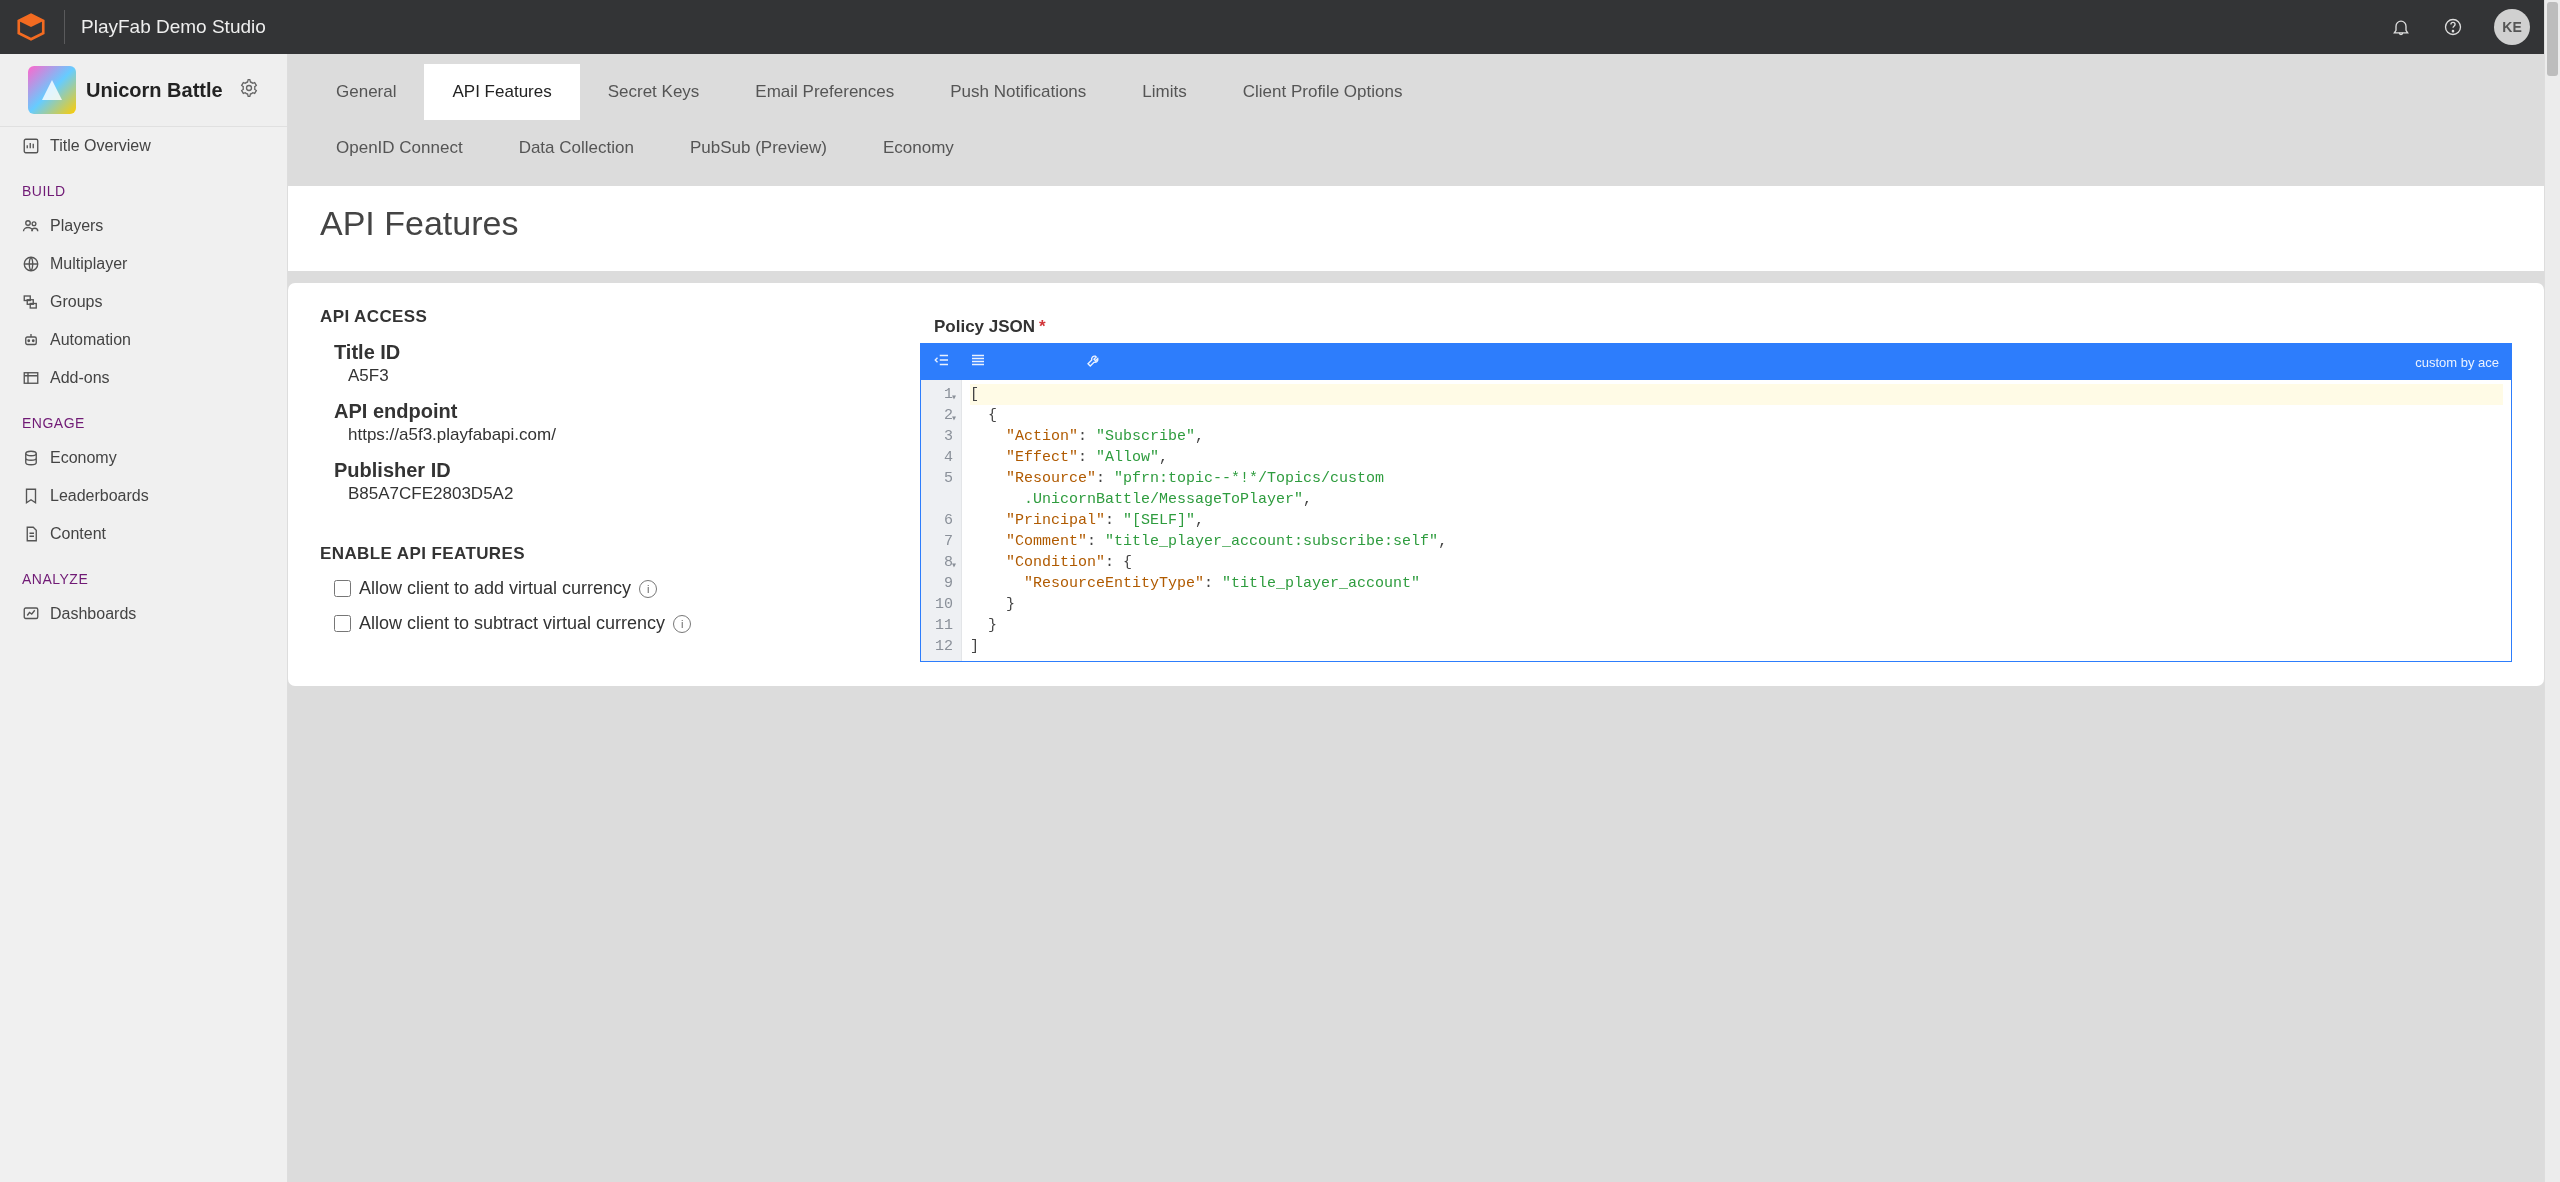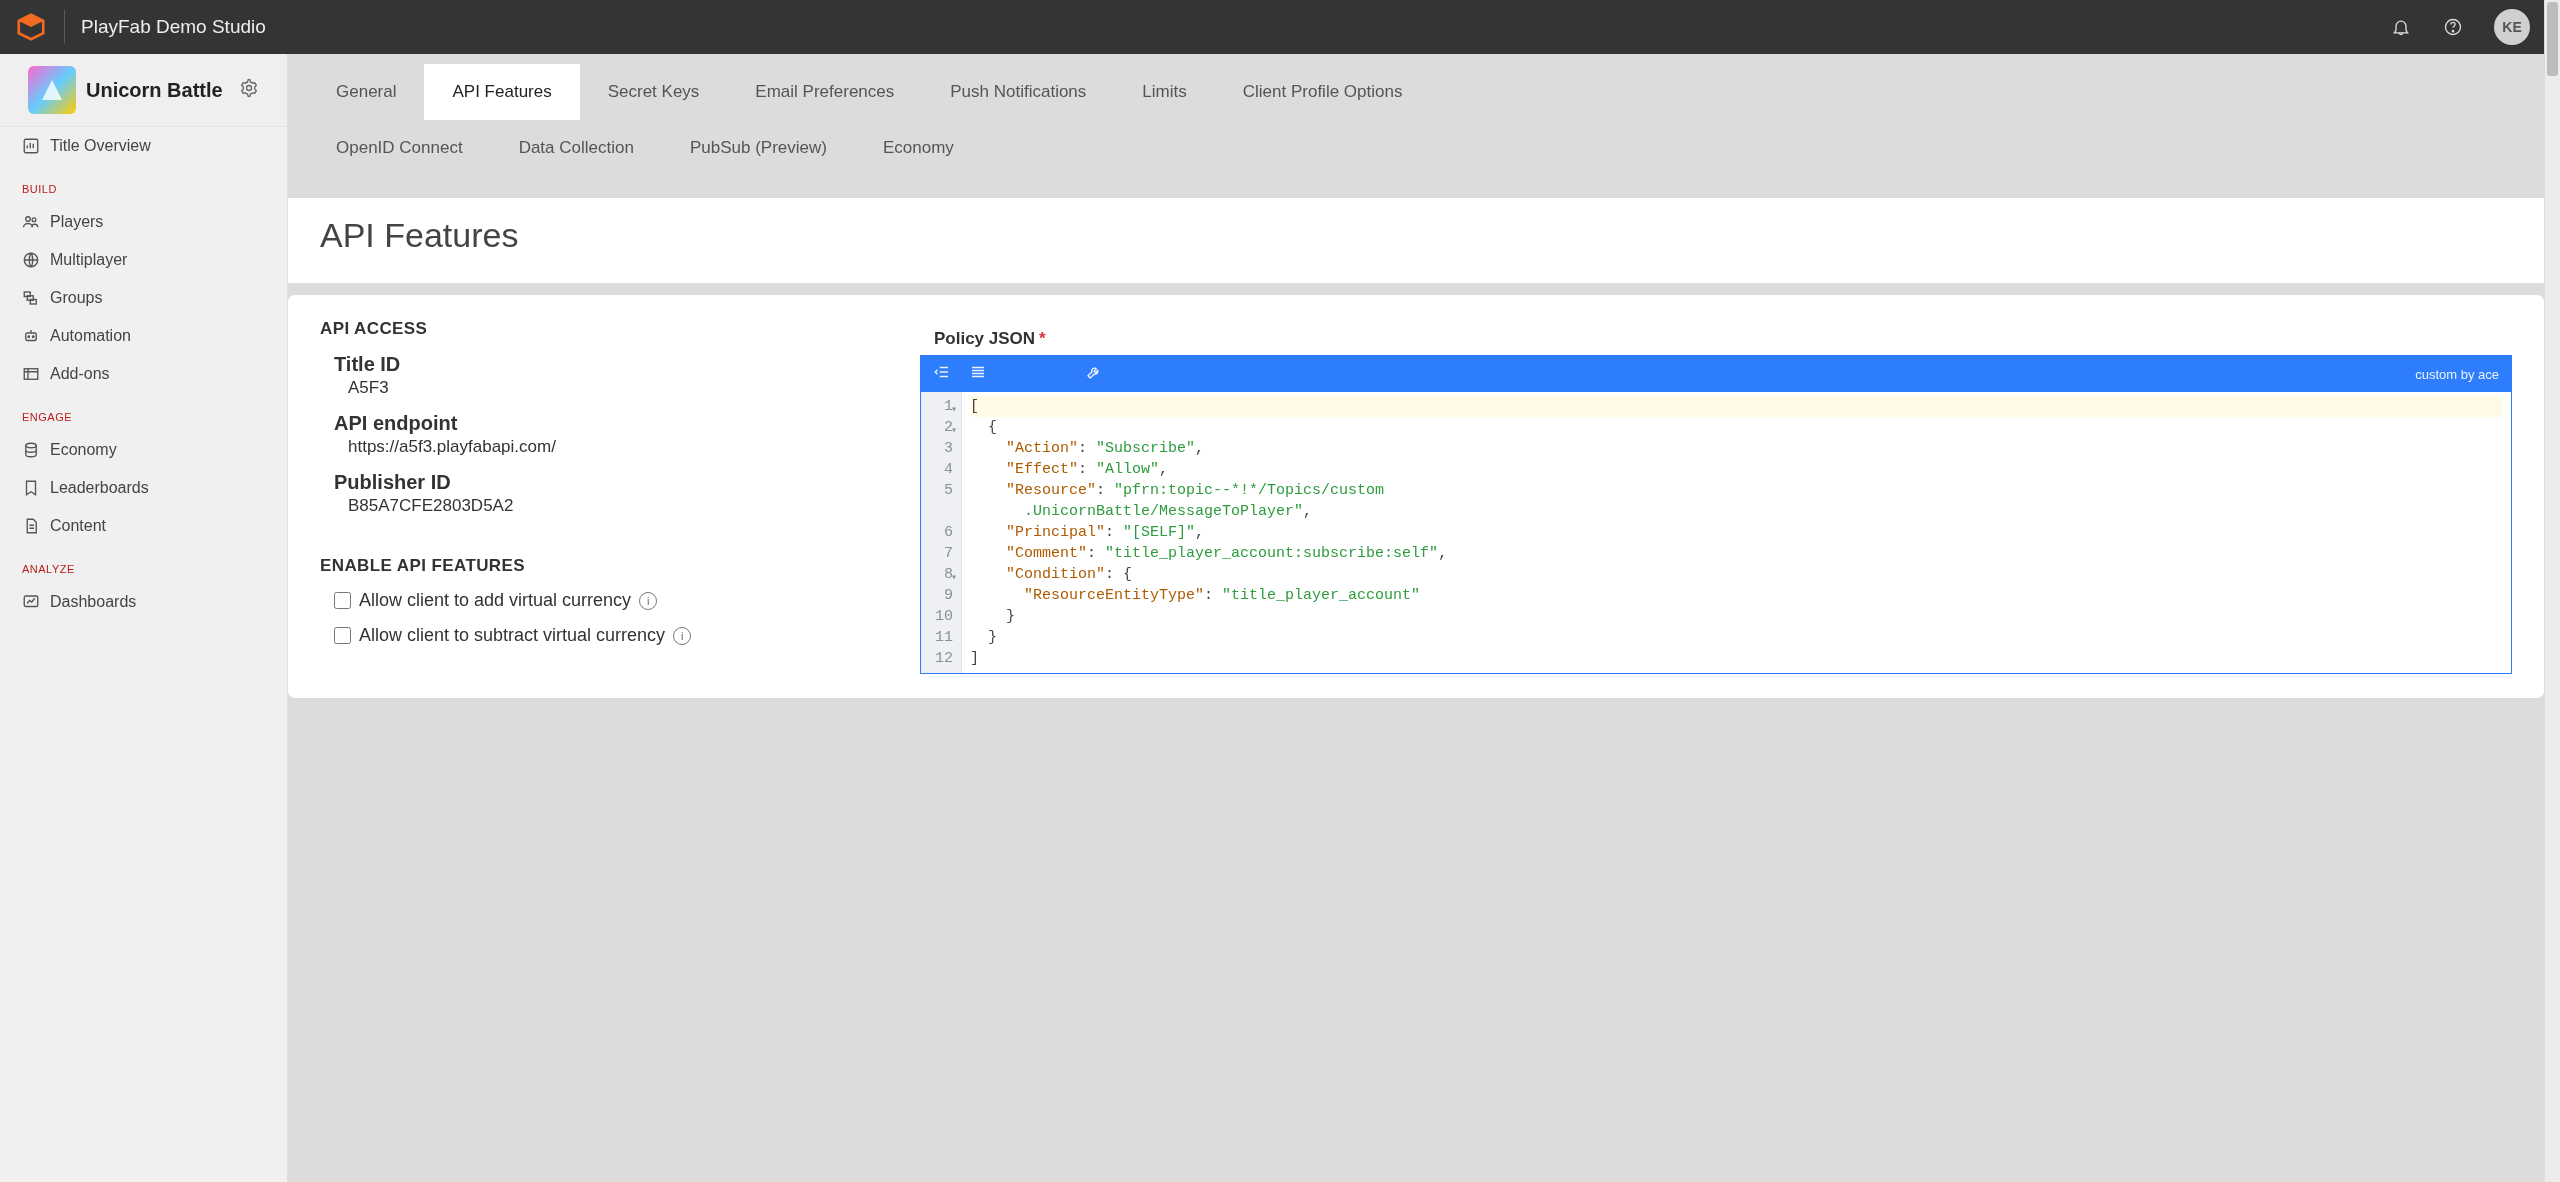--- a/index.html
+++ b/index.html
@@ -20,21 +20,21 @@
 
   
   .sidebar { width: 288px; background:#f0f0f0; border-right:1px solid #ddd; overflow-y:auto; }
   .project-header { display:flex; align-items:center; padding: 12px 28px; border-bottom:1px solid #e0e0e0; background:#efefef; }
   .proj-icon { width:48px;height:48px;border-radius:6px;background:linear-gradient(135deg,#f6c,#6cf,#fc0);display:flex;align-items:center;justify-content:center; }
   .project-header .name { font-size:20px;font-weight:600;color:#222;margin-left:10px; }
   .project-header .gear { margin-left:auto;color:#666;cursor:pointer; }
 
   .nav-item, .nav-head { display:flex; align-items:center; padding: 10px 22px; color:#444; cursor:pointer; font-size:16px; }
   .nav-item .nav-icon { width:28px; display:inline-flex; color:#555; }
-  .nav-section-label { padding: 18px 22px 8px; color:#b91c1c; font-size:11px; letter-spacing:0.5px; }
+  .nav-section-label { padding: 18px 22px 8px; color:#701a75; font-size:14px; letter-spacing:0.5px; }
 
   
   .main { flex:1; display:flex; flex-direction:column; background:#dcdcdc; overflow:auto; }
   .tabs { display:flex; flex-wrap:wrap; padding: 10px 20px 0 20px; background:#dcdcdc; row-gap:4px; }
   .tab { padding: 18px 28px; color:#555; font-size:17px; cursor:pointer; }
   .tab.active { background:#fff; color:#222; }
   .page-banner { background:#fff; padding: 18px 32px 28px 32px; }
   .page-banner h1 { font-size:34px; font-weight:400; color:#444; }
 
   .content { background:#ffffff; margin-top:12px; padding: 24px 32px; display:flex; gap:40px;border-radius:7px; }
@@ -228,21 +228,21 @@
     <div class="main">
       <div class="tabs" id="tabs-row1">
             <div class="tab">General</div>
             <div class="tab active">API Features</div>
             <div class="tab">Secret Keys</div>
             <div class="tab">Email Preferences</div>
             <div class="tab">Push Notifications</div>
             <div class="tab">Limits</div>
             <div class="tab">Client Profile Options</div>
           </div>
-      <div class="tabs" id="tabs-row2" style="padding-top:0;padding-bottom:22px">
+      <div class="tabs" id="tabs-row2" style="padding-top:0;padding-bottom:10px">
             <div class="tab">OpenID Connect</div>
             <div class="tab">Data Collection</div>
             <div class="tab">PubSub (Preview)</div>
             <div class="tab">Economy</div>
           </div>
 
       <div class="page-banner">
         <h1>API Features</h1>
       </div>
 

